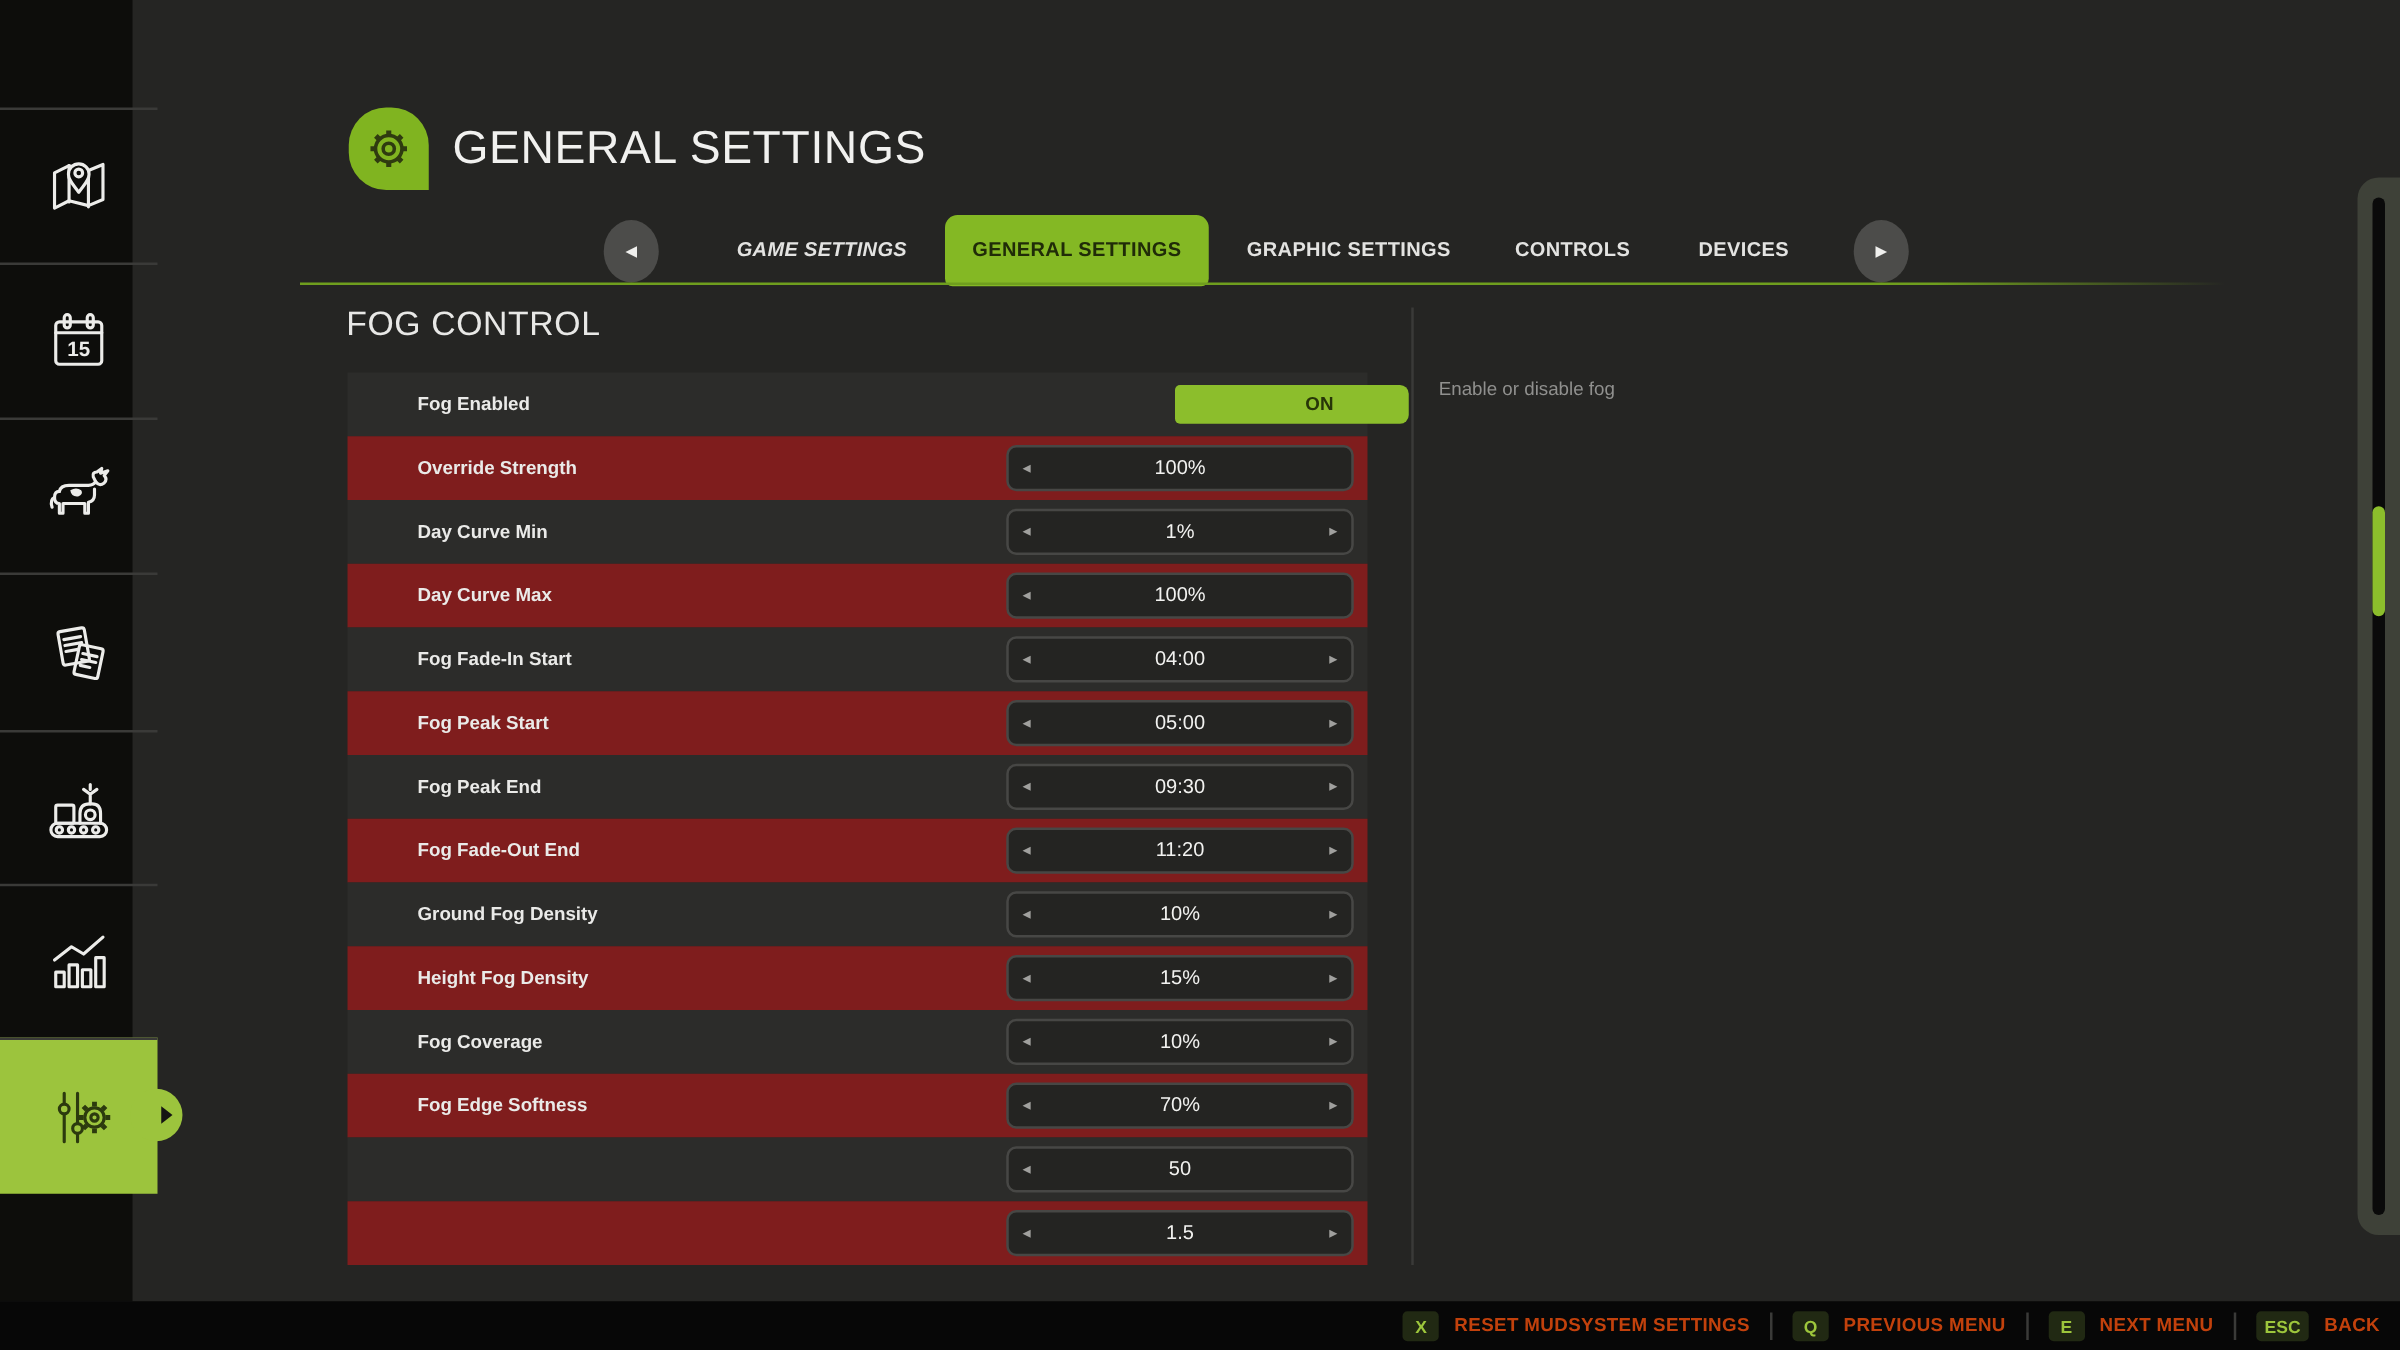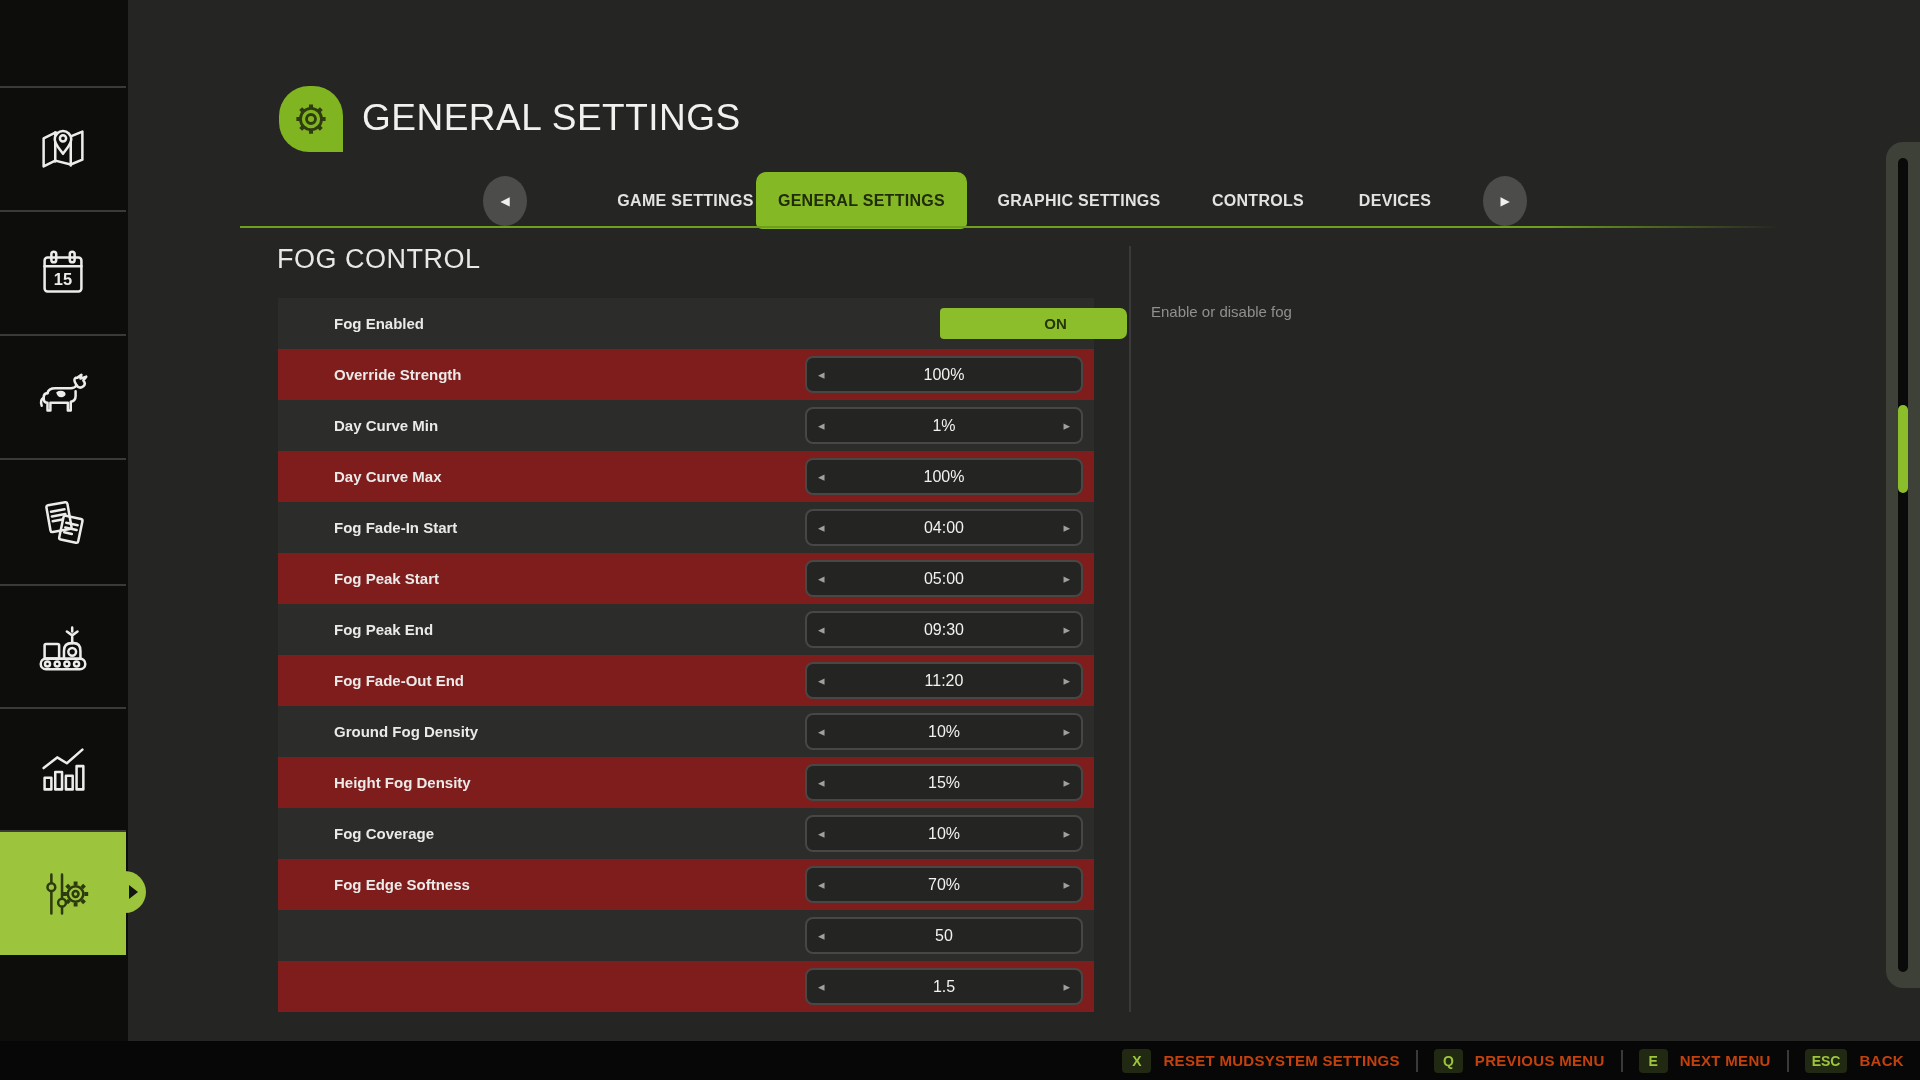--- a/index.html
+++ b/index.html
@@ -1,20 +1,20 @@
 <!DOCTYPE html>
 <html><head>
 <meta charset="utf-8">
 <style>
   html,body{margin:0;padding:0;background:#000;}
   #screen{position:relative;width:1920px;height:1080px;overflow:hidden;background:#252523;
           font-family:"Liberation Sans",sans-serif;}
 
   
-  .sidebar{position:absolute;left:0;top:0;width:128px;height:1041px;background:#0d0d0b;}
+  .sidebar{position:absolute;left:0;top:0;width:106px;height:1041px;background:#0d0d0b;}
   .side-item{position:absolute;left:0;width:126px;display:flex;align-items:center;justify-content:center;
              border-top:2px solid #3a3a38;box-sizing:border-box;}
   .side-item.active{background:#9cc43d;}
   .side-bump{position:absolute;left:104px;top:871px;width:42px;height:42px;border-radius:50%;background:#9cc43d;}
   .side-bump-arrow{position:absolute;left:129px;top:885px;width:0;height:0;
                    border-left:9px solid #151513;border-top:7px solid transparent;border-bottom:7px solid transparent;}
   .side-item svg{stroke:#ececea;fill:none;stroke-width:2.6;stroke-linejoin:round;stroke-linecap:round;}
   .side-item.active svg{stroke:#2c3a0e;}
 
   
@@ -168,21 +168,21 @@
       <circle cx="32" cy="32" r="5.5"></circle>
       <path stroke-width="5" stroke-linecap="butt" d="M45 32 L50 32 M41.2 41.2 L44.7 44.7 M32 45 L32 50 M22.8 41.2 L19.3 44.7 M19 32 L14 32 M22.8 22.8 L19.3 19.3 M32 19 L32 14 M41.2 22.8 L44.7 19.3"></path>
     </svg>
   </div>
   <div class="page-title">GENERAL SETTINGS</div>
 
   <div class="tab-arrow" style="left:483px;">
     <span>◀</span>
   </div>
   <div id="tabs-host">
-      <div class="tab-label" style="left: 613px; width: 145px;">
+      <div class="tab-label" style="left: 585px; width: 145px; font-style: italic;">
         <span>GAME SETTINGS</span>
       </div>
       <div class="tab-label tab-active" style="left: 756px; width: 211px;">
         <span>GENERAL SETTINGS</span>
       </div>
       <div class="tab-label" style="left: 994px; width: 170px;">
         <span>GRAPHIC SETTINGS</span>
       </div>
       <div class="tab-label" style="left: 1210px; width: 96px; text-align: right;">
         <span>CONTROLS</span>

